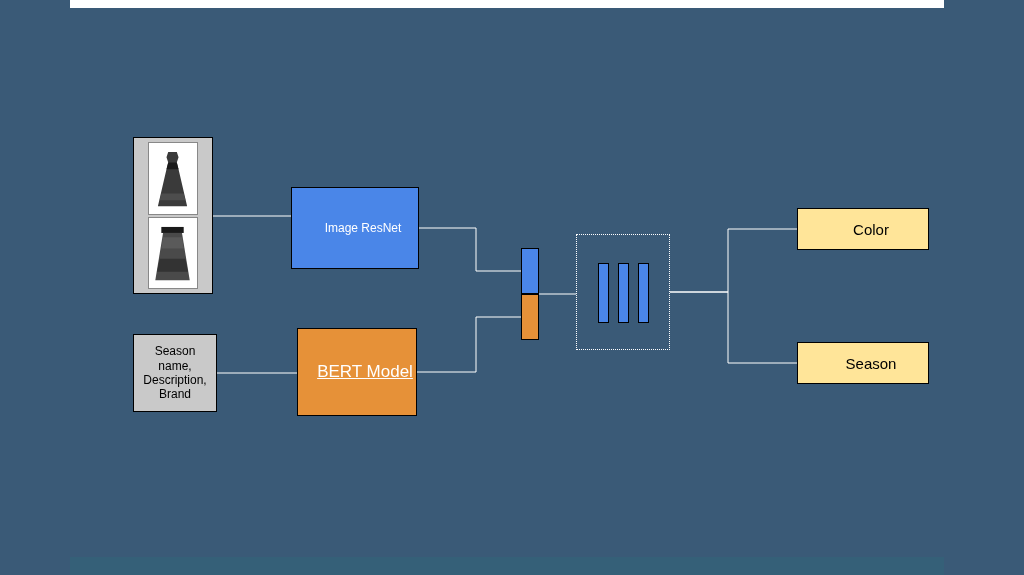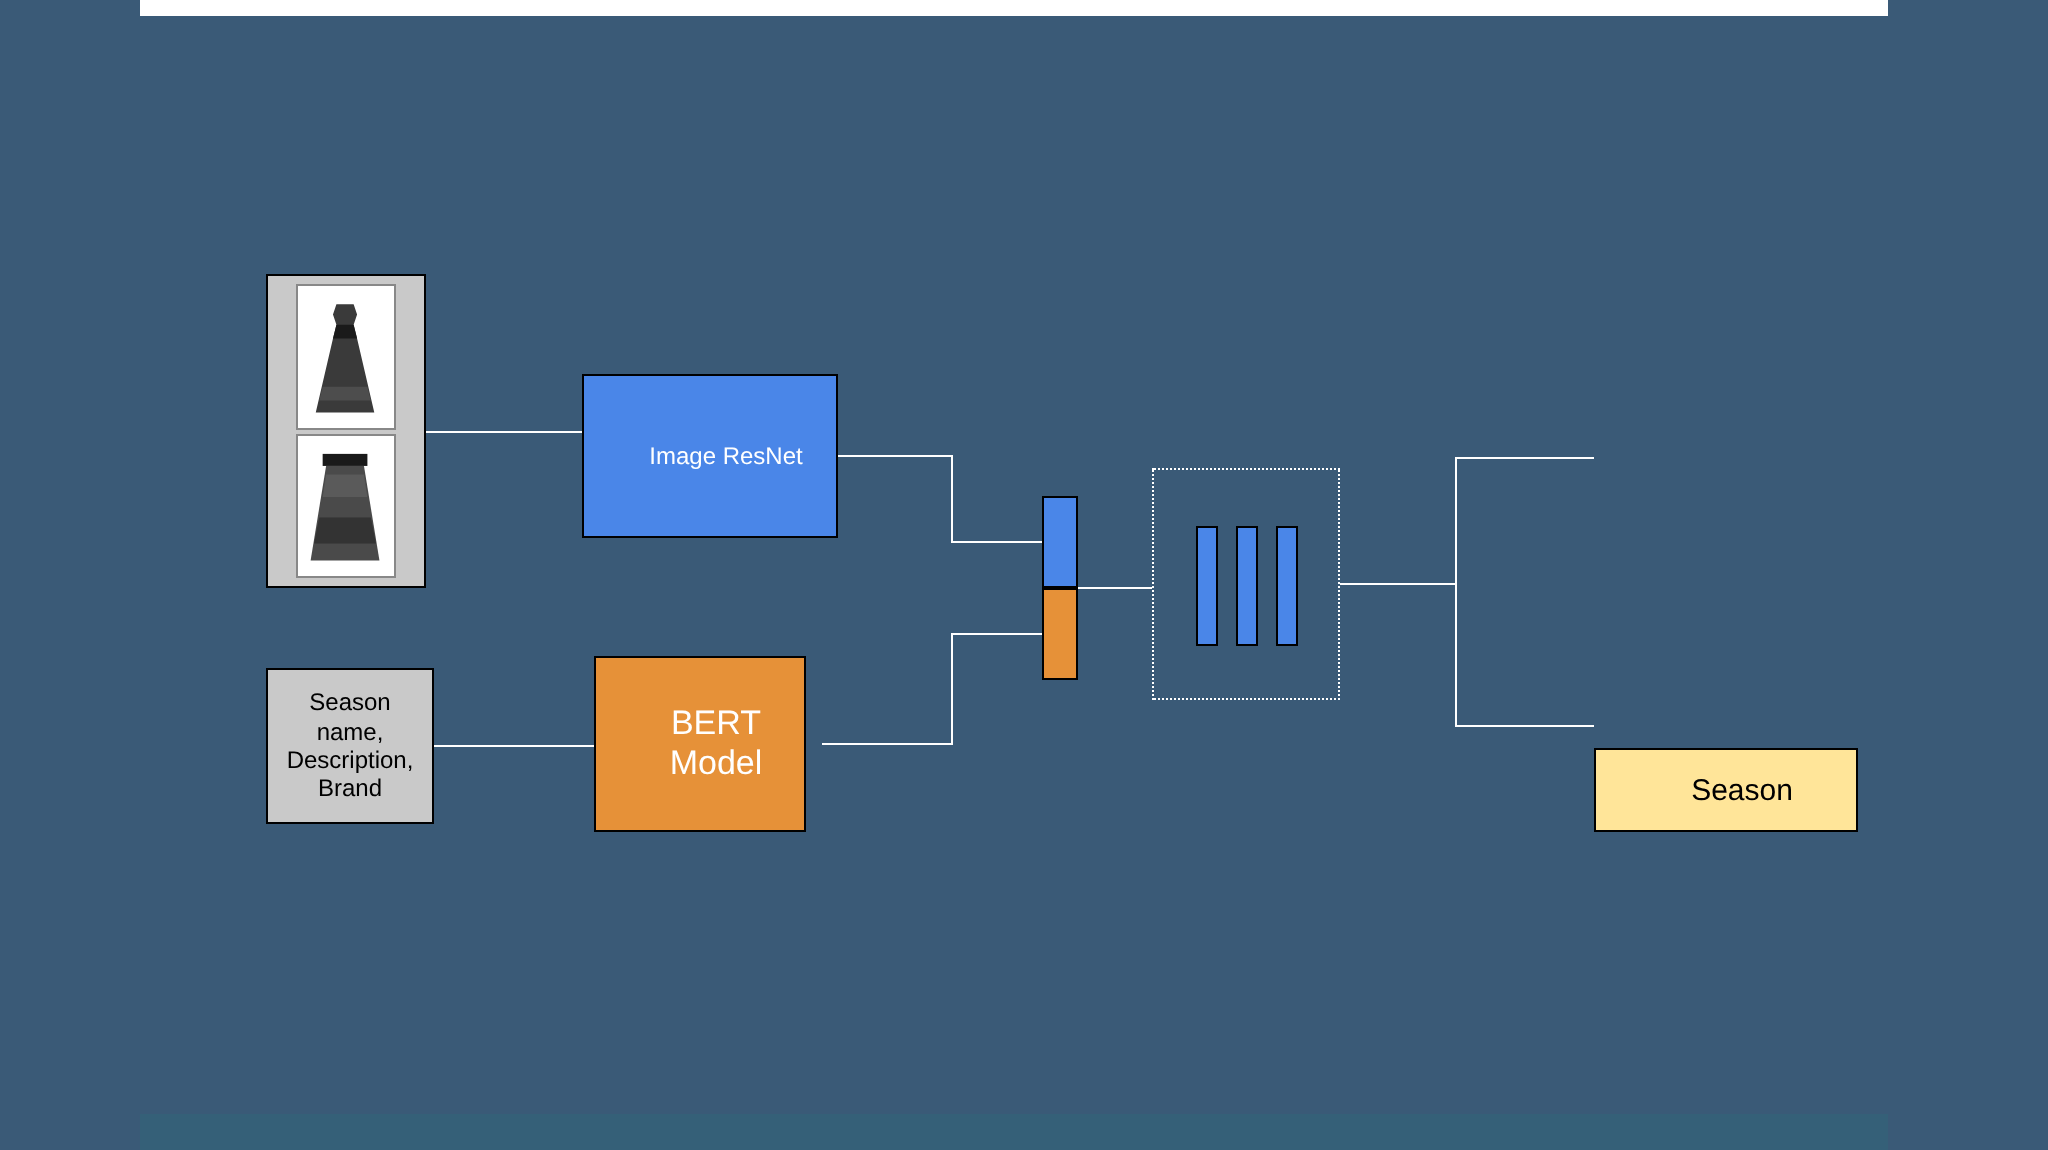--- a/index.html
+++ b/index.html
@@ -83,26 +83,27 @@
       top: 187px;
       width: 128px;
       height: 82px;
       background: #4a86e8;
       color: #fff;
       font-size: 12px;
     }
     .bert {
       left: 297px;
       top: 328px;
-      width: 106px;
+      width: 120px;
       height: 88px;
       background: #e69138;
       color: #fff;
       font-size: 17px;
       line-height: 1.2;
+      text-decoration: underline;
     }
     .embed-top {
       left: 521px;
       top: 248px;
       width: 12px;
       height: 46px;
       background: #4a86e8;
     }
     .embed-bot {
       left: 521px;
@@ -140,21 +141,20 @@
       font-size: 15px;
     }
     .output-season {
       left: 797px;
       top: 342px;
       width: 132px;
       height: 42px;
       background: #ffe599;
       color: #000;
       font-size: 15px;
-      margin-top: 32px;
     }
     svg.connections {
       position: absolute;
       top: 0; left: 0;
       width: 1024px; height: 575px;
       pointer-events: none;
     }
   </style>
 </head>
 <body>
@@ -211,18 +211,21 @@
   </div>
 
   <div class="box embed-top"></div>
   <div class="box embed-bot"></div>
 
   <div class="box nn-container"></div>
   <div class="nn-bar b1"></div>
   <div class="nn-bar b2"></div>
   <div class="nn-bar b3"></div>
 
+  <div class="box output-color">
+    <span>Color</span>
+  </div>
 
   <div class="box output-season">
     <span>Season</span>
   </div>
 
 </div>
 
 </body></html>

